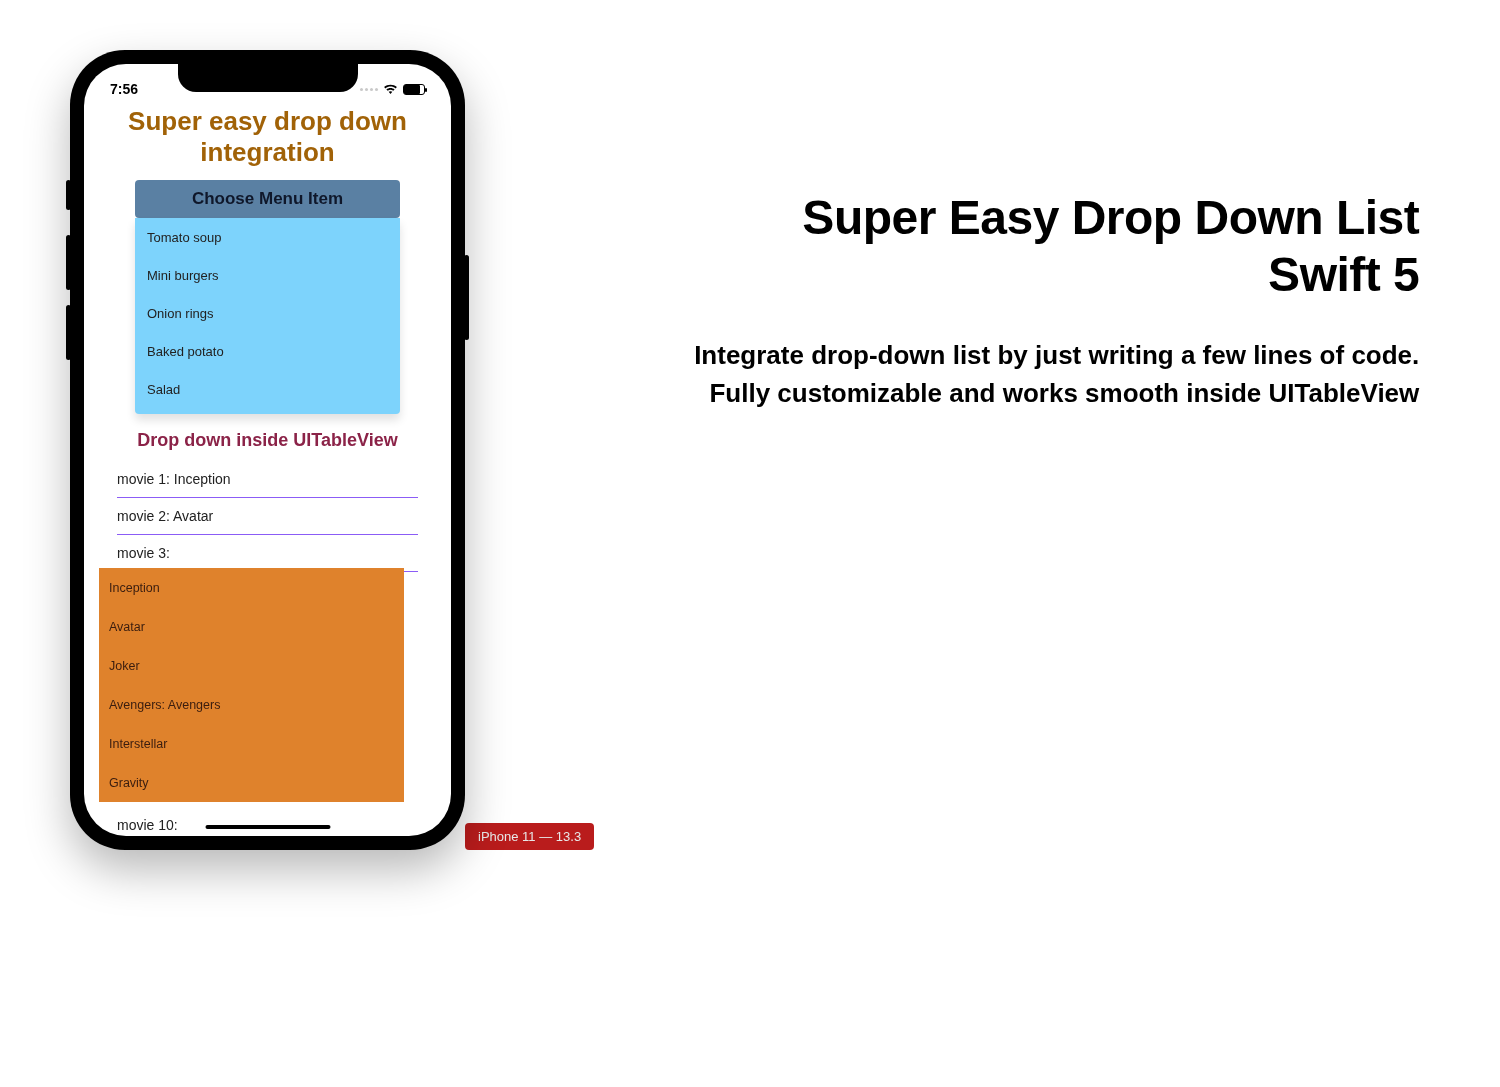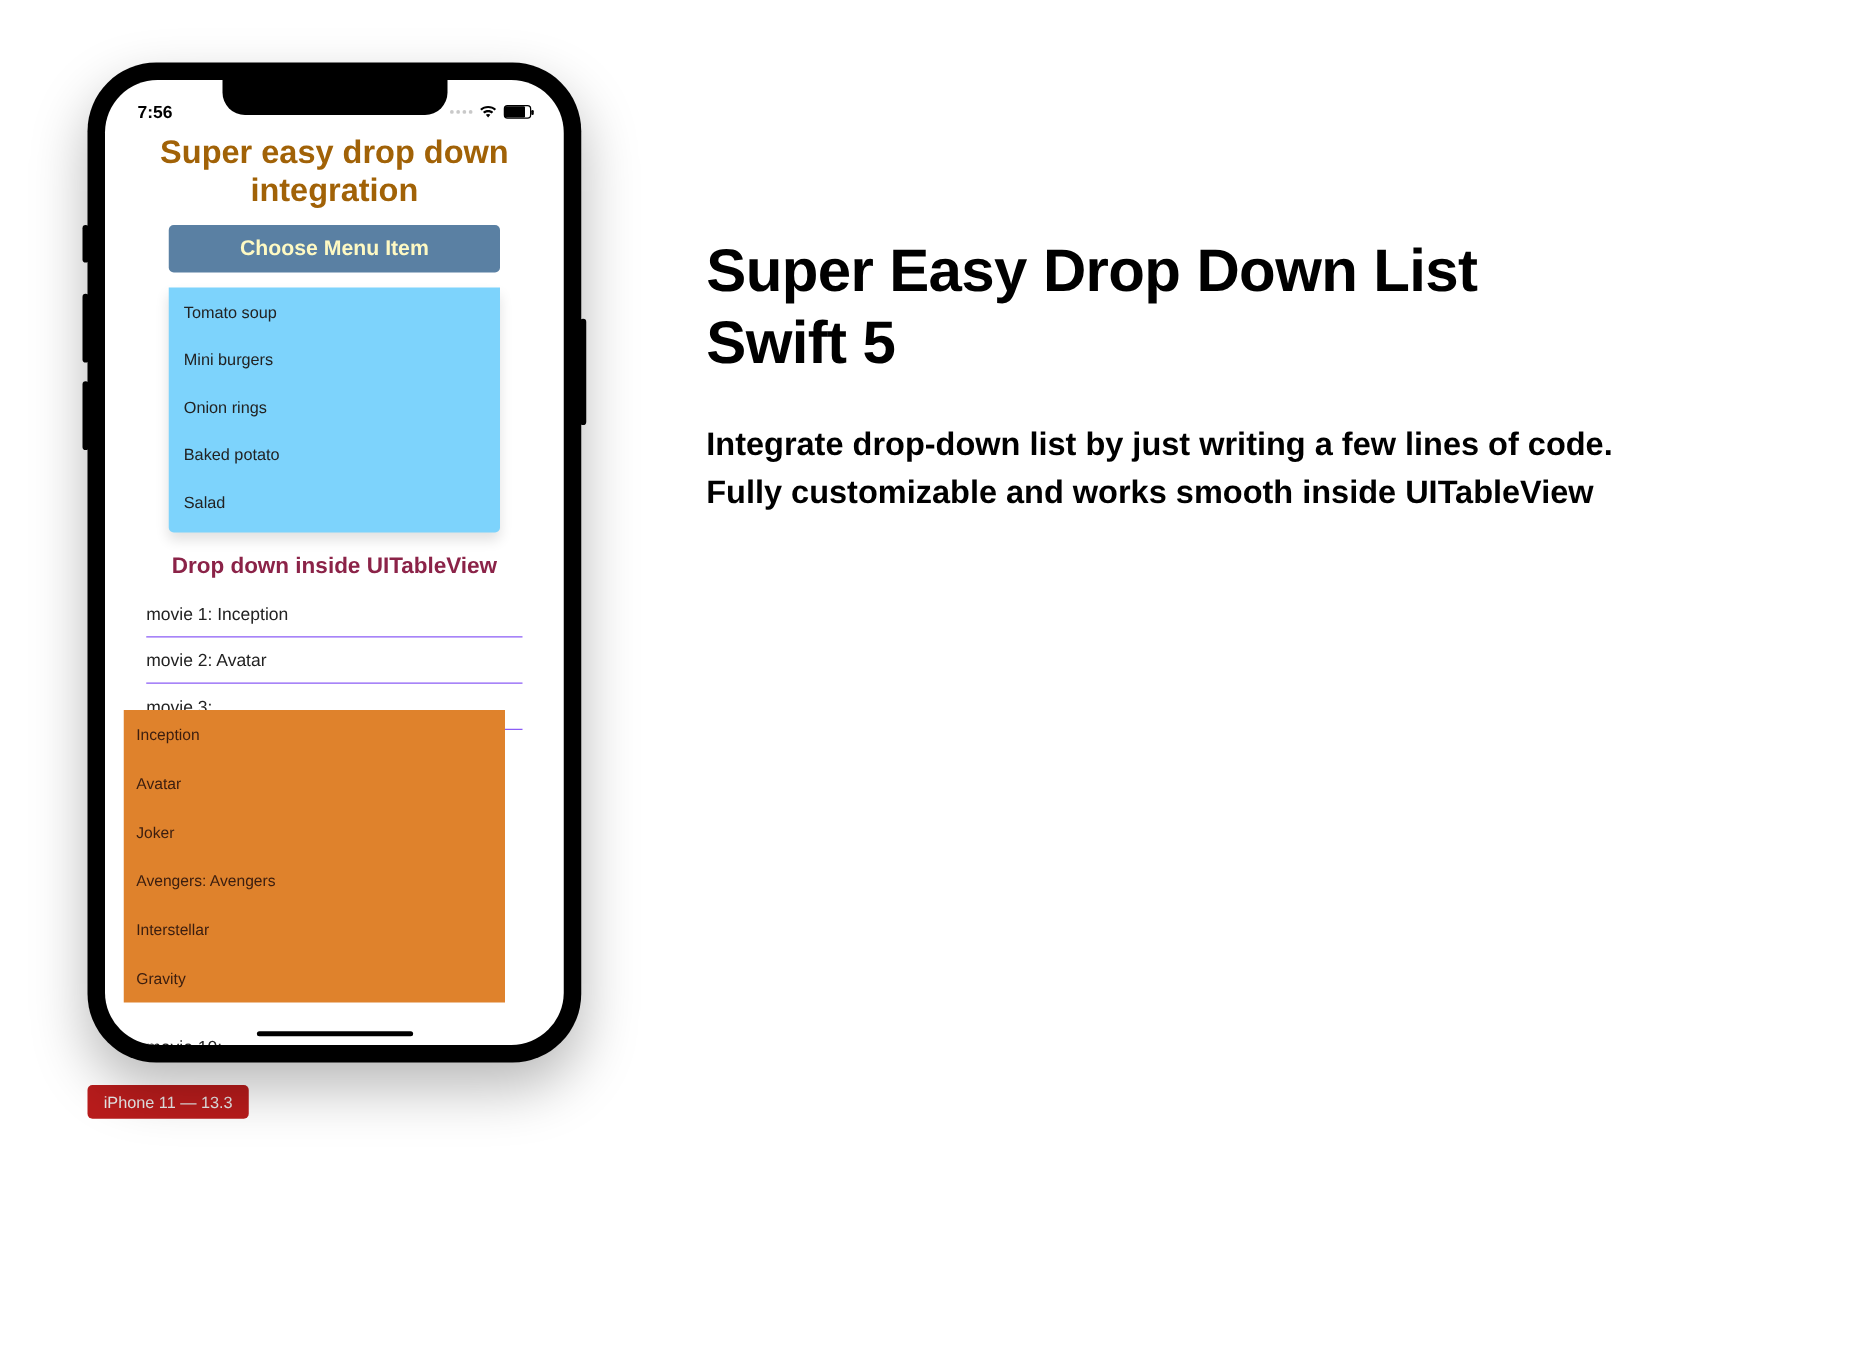--- a/index.html
+++ b/index.html
@@ -15,22 +15,22 @@
       position: relative;
     }
     .layout {
       display: flex;
       padding: 50px 10px 30px 70px;
       gap: 100px;
     }
     
     .device-column {
       display: flex;
-      flex-direction: column;
-      align-items: flex-start;
+      flex-direction: row;
+      align-items: flex-end;
     }
     
     .phone {
       width: 395px;
       height: 800px;
       background: #000;
       border-radius: 55px;
       padding: 14px;
       position: relative;
       box-shadow: 0 20px 45px rgba(0,0,0,0.28);
@@ -113,23 +113,23 @@
     .title1 {
       color: #a16207;
       font-size: 26px;
       font-weight: 700;
       text-align: center;
       margin-bottom: 12px;
     }
     
     .dd-btn {
       width: 265px;
-      margin: 12px auto;
+      margin: 0 auto;
       background: #5a80a3;
-      color: #fef9c3;
+      color: #0f172a;
       font-size: 17px;
       font-weight: 700;
       text-align: center;
       padding: 9px 0;
       border-radius: 4px;
     }
     .dd-list {
       width: 265px;
       margin: 0 auto;
       background: #7dd3fc;
@@ -188,20 +188,21 @@
       background: #b91c1c;
       color: #e8e8e8;
       font-size: 13px;
       padding: 6px 13px;
       border-radius: 4px;
     }
     
     .text-column {
       padding-top: 140px;
       max-width: 900px;
+      text-align: right;
     }
     .heading {
       font-size: 48px;
       font-weight: 750;
       line-height: 1.18;
       color: #000;
       margin-bottom: 34px;
       letter-spacing:-0.5px;
     }
     .desc {

